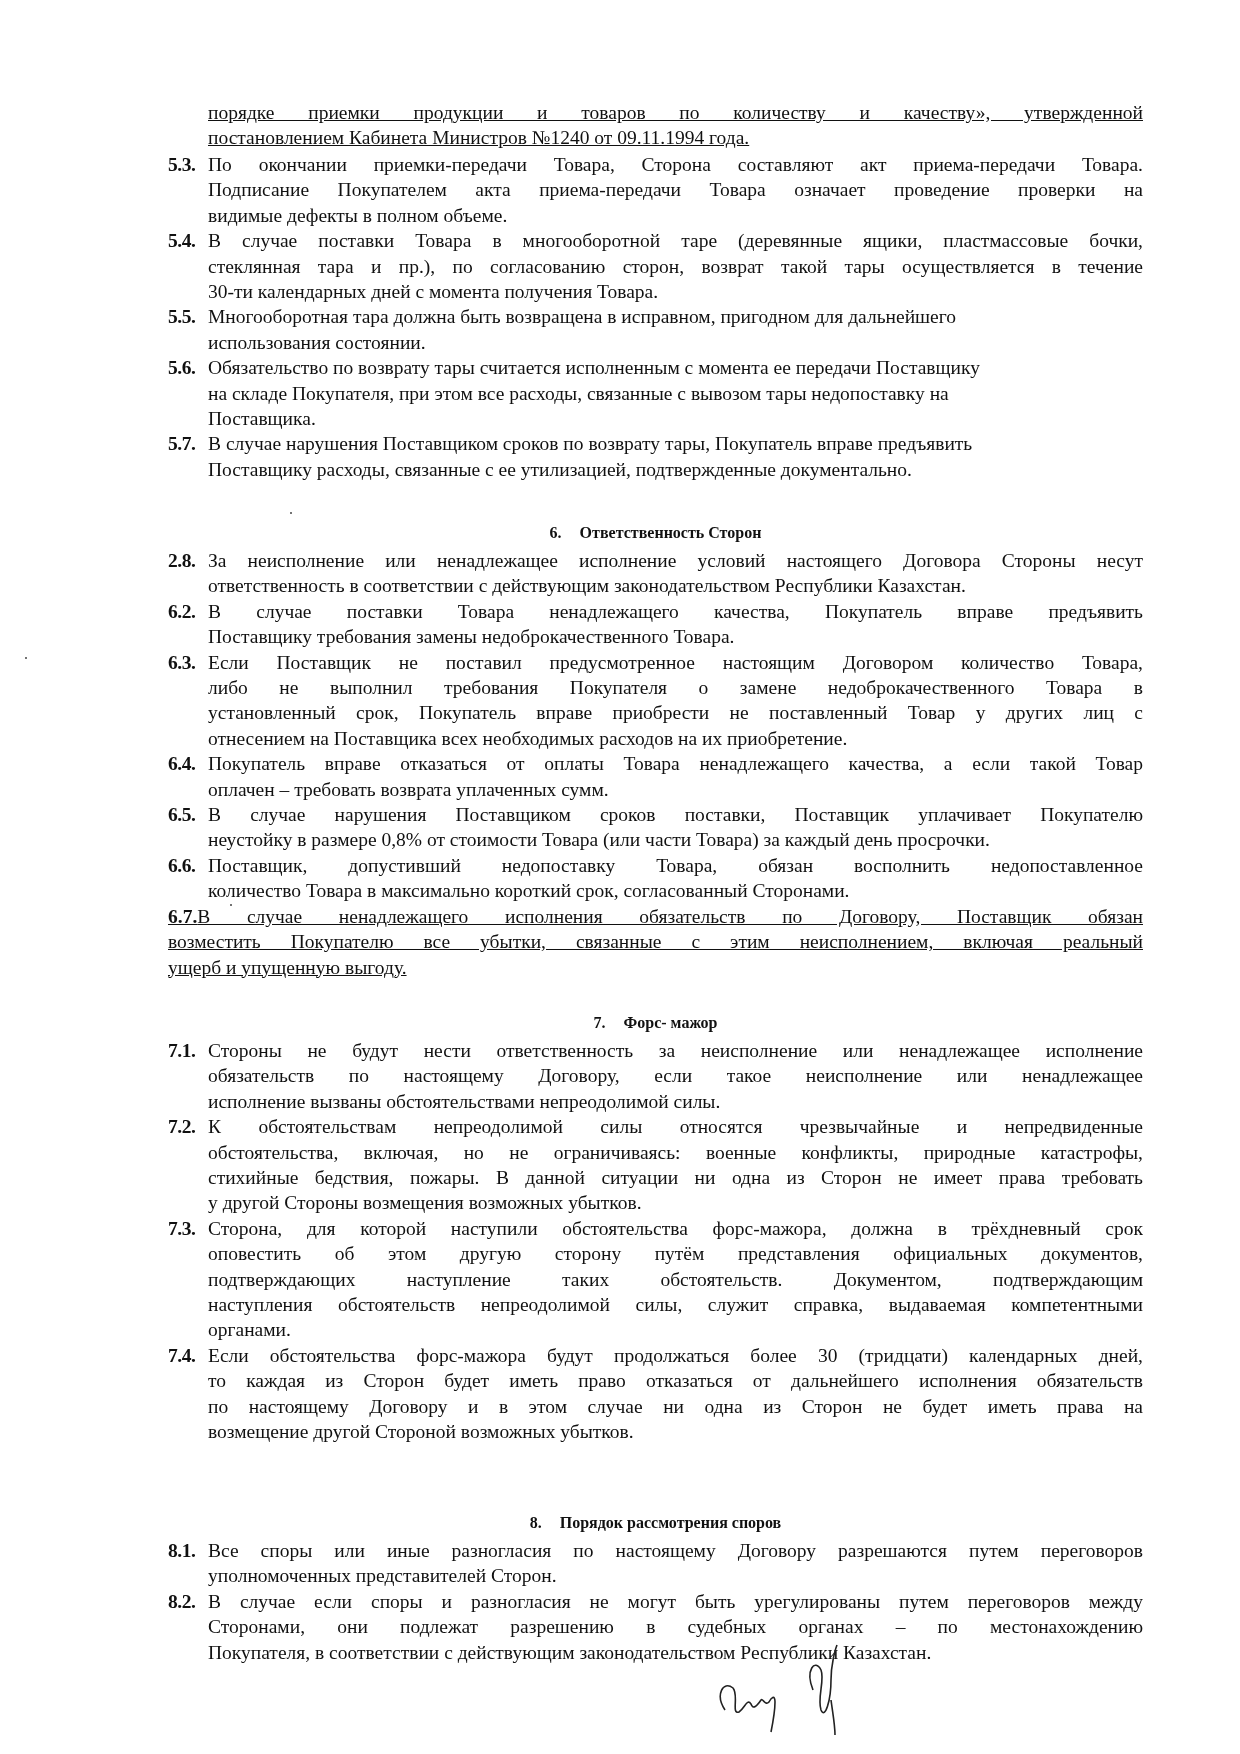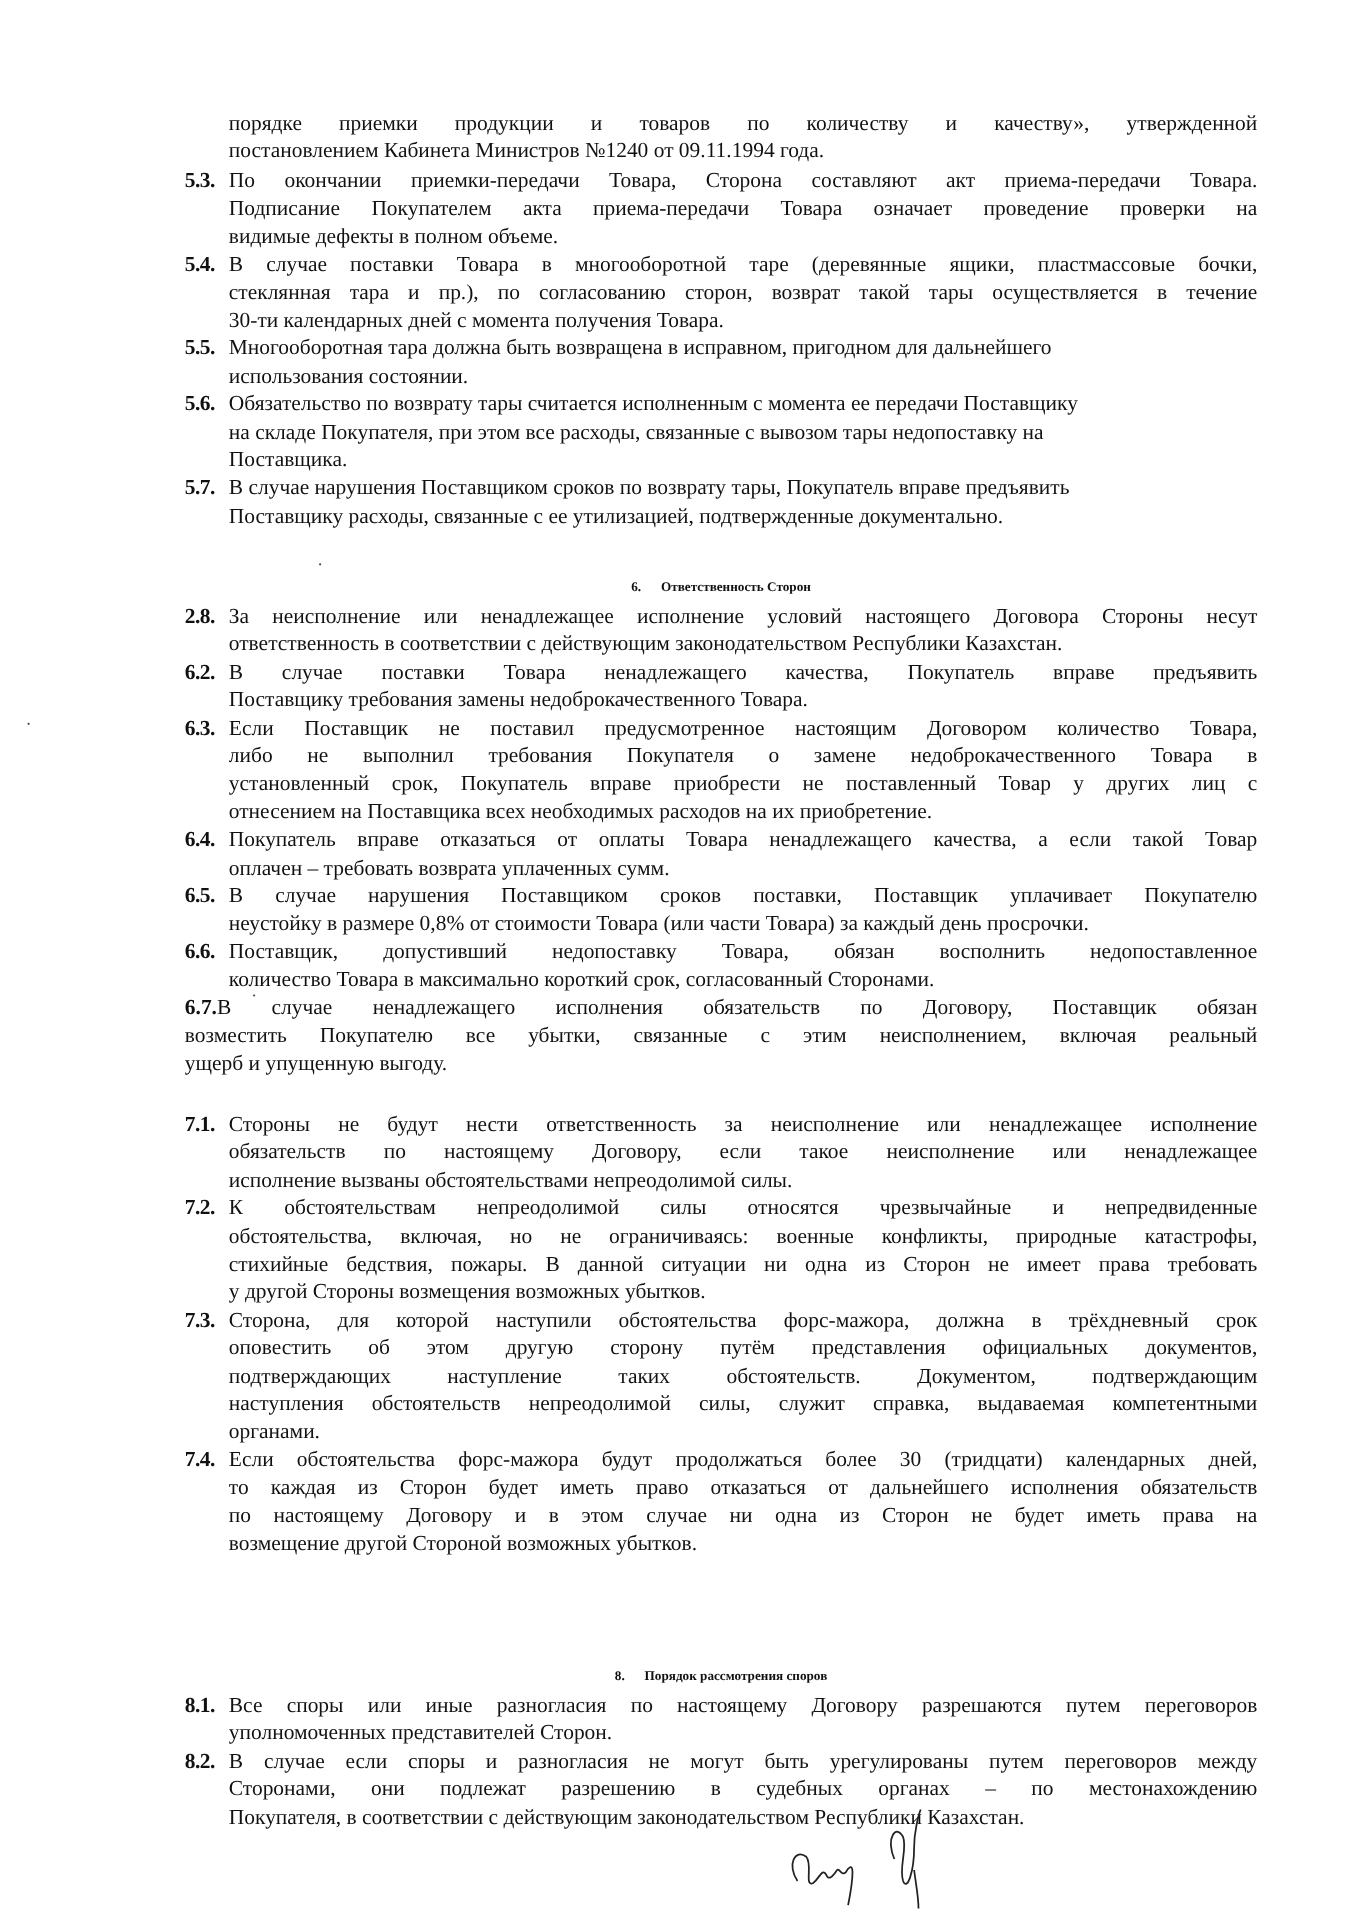--- a/index.html
+++ b/index.html
@@ -11,26 +11,26 @@
       font-size: 19.5px;
       line-height: 25.4px;
     }
     .block { position: absolute; left: 168px; width: 975px; }
     .item { position: relative; padding-left: 40px; text-align: justify; }
     .item .num {
       position: absolute; left: 0; top: 0; font-weight: bold; letter-spacing: -0.5px;
     }
     .item .line { display: block; text-align: justify; text-align-last: justify; }
     .item .line.last { text-align-last: left; }
-    .plain { text-align: justify; }
+    .plain { text-align: justify; text-decoration: underline; }
     .plain .line { display: block; text-align: justify; text-align-last: justify; }
     .plain .line.last { text-align-last: left; }
     .plain .num { font-weight: bold; }
     .heading {
-      text-align: center; font-weight: bold; font-size: 12px; line-height: 26px;
+      text-align: center; font-weight: bold; font-size: 16px; line-height: 26px;
       margin-top: 24px; margin-bottom: 2px;
     }
     .heading .hnum { margin-right: 18px; }
     .cont { padding-left: 40px; }
     .signature { position: absolute; left: 705px; top: 1640px; width: 160px; height: 100px; }
     .speck { position: absolute; width: 2px; height: 2px; background: #444; border-radius: 1px; }
   </style>
 </head>
 <body>
 
@@ -111,20 +111,23 @@
       <span class="line last">количество Товара в максимально короткий срок, согласованный Сторонами.</span>
     </div>
     <div class="plain">
       <span class="line"><span class="num">6.7.</span><span>В случае ненадлежащего исполнения обязательств по Договору, Поставщик   обязан</span></span>
       <span class="line">возместить Покупателю все убытки, связанные с этим неисполнением, включая реальный</span>
       <span class="line last">ущерб и упущенную выгоду.</span>
     </div>
   </div>
 
   <div class="block" style="top:1010px;">
+    <div class="heading" style="margin-top:0;">
+      <span class="hnum">7.</span><span>Форс- мажор</span>
+    </div>
     <div class="item">
       <span class="num">7.1.</span>
       <span class="line">Стороны не будут нести ответственность за неисполнение или ненадлежащее исполнение</span>
       <span class="line">обязательств по настоящему Договору, если такое неисполнение или ненадлежащее</span>
       <span class="line last">исполнение вызваны обстоятельствами непреодолимой силы.</span>
     </div>
     <div class="item">
       <span class="num">7.2.</span>
       <span class="line">К обстоятельствам непреодолимой силы относятся чрезвычайные и непредвиденные</span>
       <span class="line">обстоятельства, включая, но не ограничиваясь: военные конфликты, природные катастрофы,</span>

